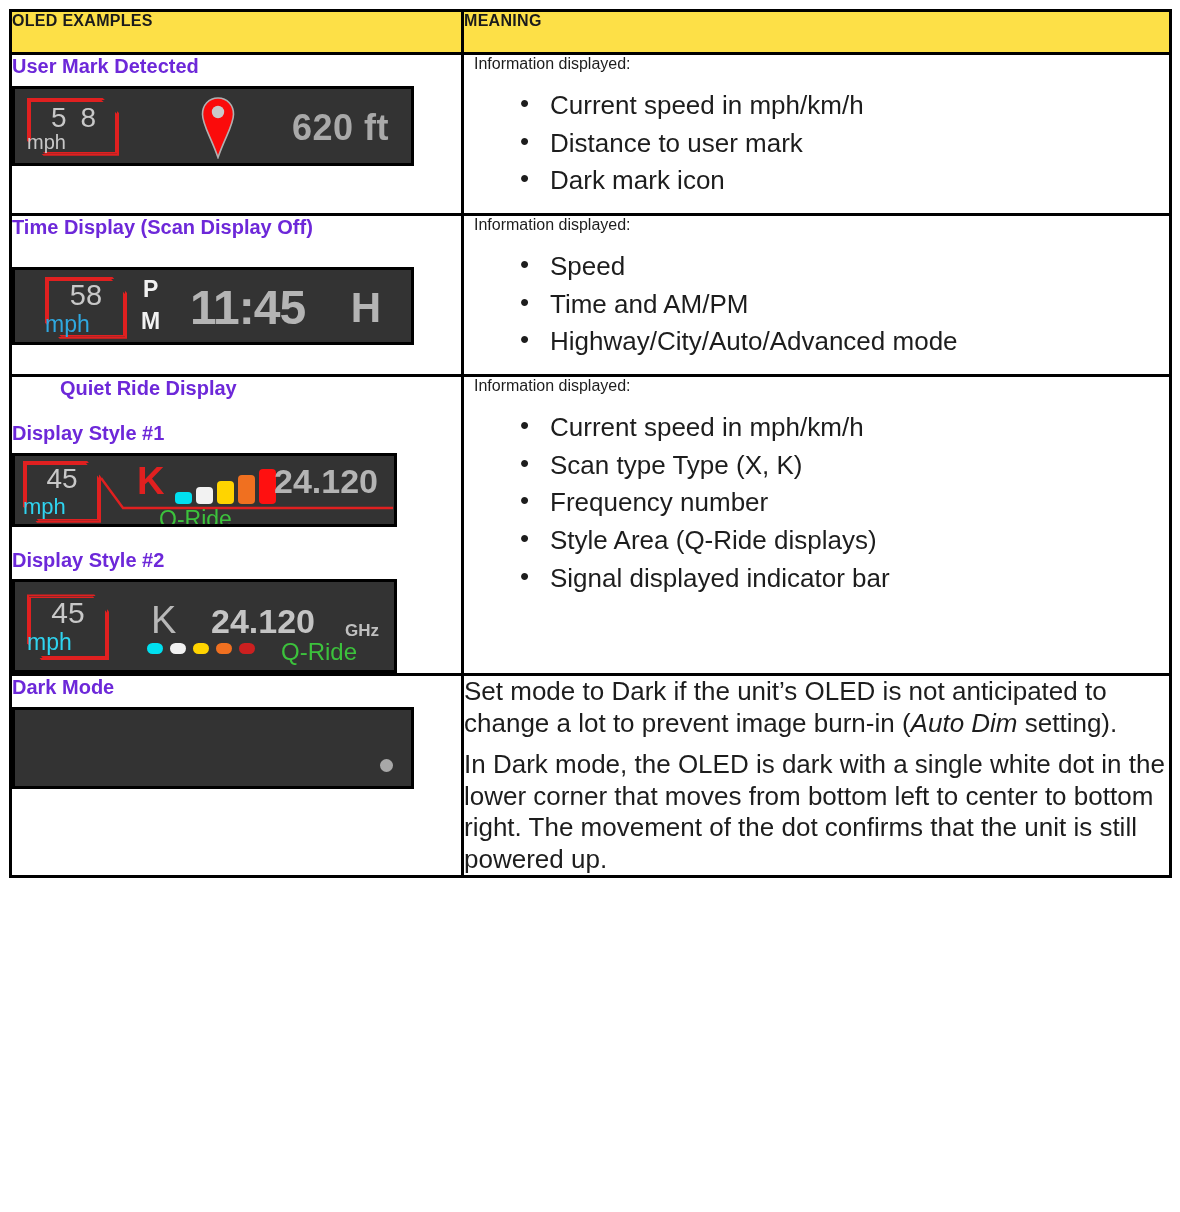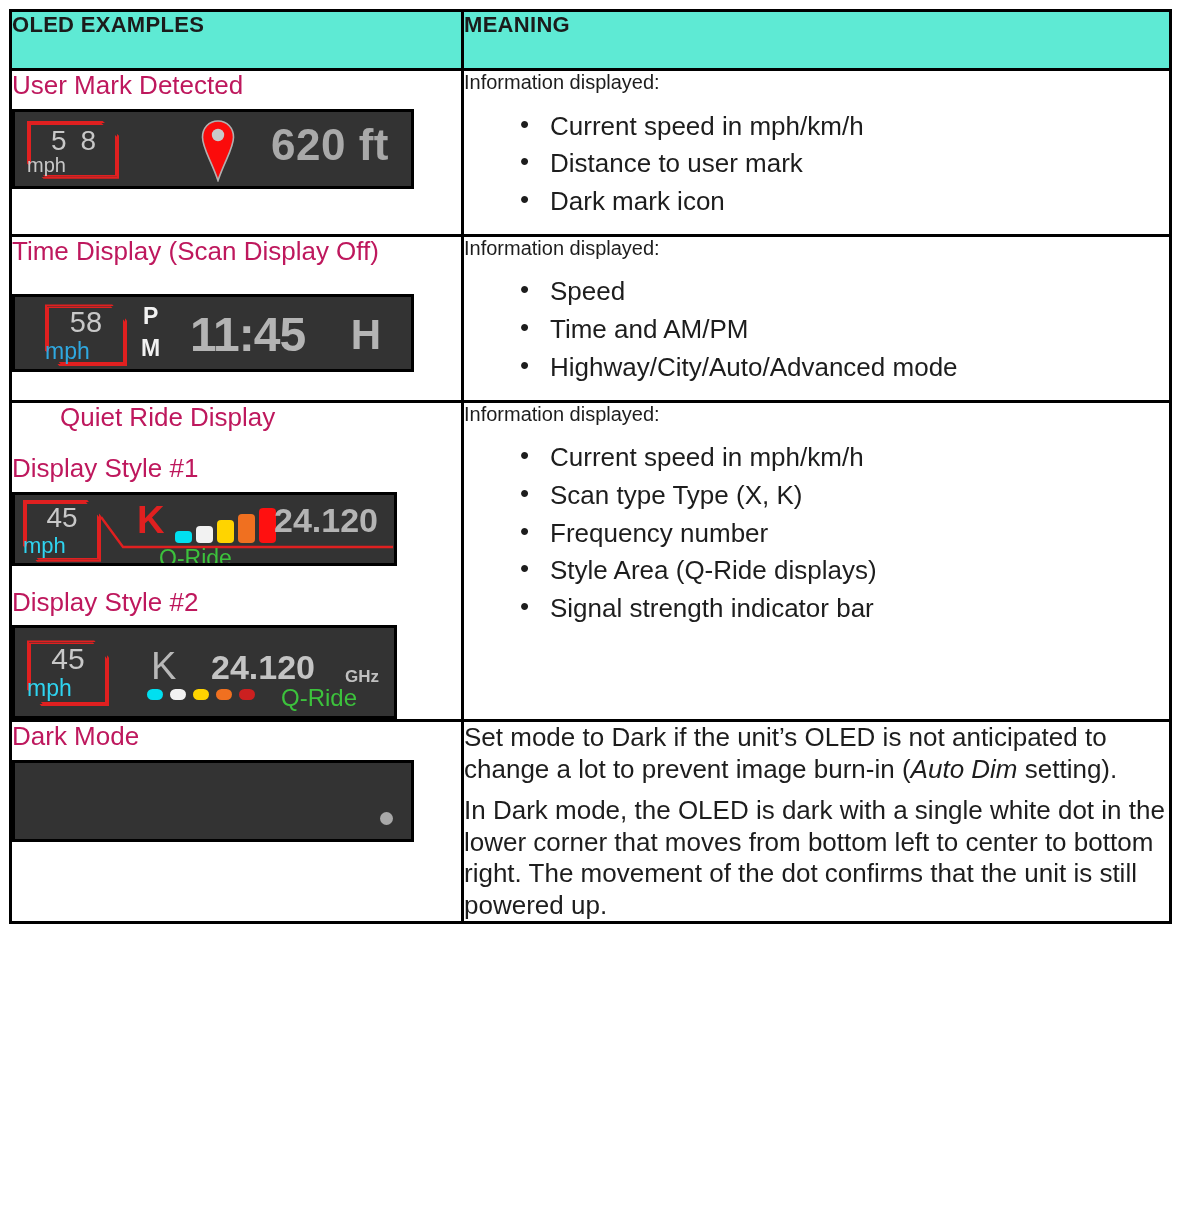--- a/index.html
+++ b/index.html
@@ -29,48 +29,48 @@
   table.oled-table td, table.oled-table th {
     border: 3px solid #000;
     vertical-align: top;
     padding: 0;
   }
   col.c-left  { width: 452px; }
   col.c-right { width: 708px; }
 
   
   th.hdr {
-    background: #5eead4;
+    background: #fde047;
     text-align: left;
     padding: 10px 0 12px 22px;
-    font-size: 22px;
+    font-size: 16px;
     font-weight: bold;
     letter-spacing: 0.3px;
     color: #1b1b1b;
-    height: 59px;
+    height: 43px;
   }
 
   
   td.cell { padding: 12px 14px 14px 22px; }
   td.cell-right { padding: 12px 14px 14px 20px; }
 
   .cap {
-    font-size: 26px;
-    color: #be185d;
+    font-size: 20px;
+    color: #6d28d9;
     line-height: 1.14;
     margin: 0 0 8px 0;
-    font-weight: normal;
+    font-weight: bold;
   }
   .cap.tight { margin-bottom: 6px; padding-left: 48px; }
   .cap.spaced-top { margin-top: 22px; }
 
   .info-lead {
-    font-size: 20px;
+    font-size: 16px;
     color: #1d1d1d;
-    margin: 0 0 4px 0;
+    margin: 0 0 4px 10px;
     line-height: 1.18;
   }
   ul.bullets {
     margin: 16px;
     padding: 0 0 0 40px;
     list-style: none;
   }
   ul.bullets li {
     font-size: 26px;
     color: #1d1d1d;
@@ -184,21 +184,21 @@
           <div class="spd-num oled-txt" style="left:12px; top:13px; width:96px; font-size:28px; letter-spacing:3px;">5 8</div>
           <div class="spd-unit oled-txt" style="left:12px; top:42px; width:92px; font-size:20px; color:#c8c8c8;">mph</div>
 
           <div style="position:absolute; left:186px; top:8px; width:34px; height:62px;">
             <svg viewBox="0 0 34 62" width="34" height="62" aria-hidden="true">
               <path d="M17 1 C7.6 1 1.5 8.4 1.5 17.2 C1.5 28 10 40 17 60.5 C24 40 32.5 28 32.5 17.2 C32.5 8.4 26.4 1 17 1 Z" fill="#fb0b0b" stroke="#b0b0b0" stroke-width="1.6"></path>
               <ellipse cx="17" cy="15" rx="6.2" ry="6.2" fill="#c9c9c9"></ellipse>
             </svg>
           </div>
 
-          <div class="oled-txt" style="right:22px; top:8px; font-size:44px; font-weight:bold; color:#a9a9a9; letter-spacing:0.5px;">620 ft</div>
+          <div class="oled-txt" style="right:22px; top:18px; font-size:36px; font-weight:bold; color:#a9a9a9; letter-spacing:0.5px;">620 ft</div>
         </div>
       </td>
 
       <td class="cell-right">
         <p class="info-lead">Information displayed:</p>
         <ul class="bullets">
           <li>Current speed in mph/km/h</li>
           <li>Distance to user mark</li>
           <li>Dark mark icon</li>
         </ul>
@@ -295,21 +295,21 @@
         </div>
       </td>
 
       <td class="cell-right">
         <p class="info-lead">Information displayed:</p>
         <ul class="bullets">
           <li>Current speed in mph/km/h</li>
           <li>Scan type Type (X, K)</li>
           <li>Frequency number</li>
           <li>Style Area (Q-Ride displays)</li>
-          <li>Signal strength indicator bar</li>
+          <li>Signal displayed indicator bar</li>
         </ul>
       </td>
     </tr>
 
     <tr>
       <td class="cell">
         <div class="cap">Dark Mode</div>
 
         <div class="oled" style="height:82px; width:402px;">
           <div class="darkdot" style="right:18px; bottom:14px;"></div>

